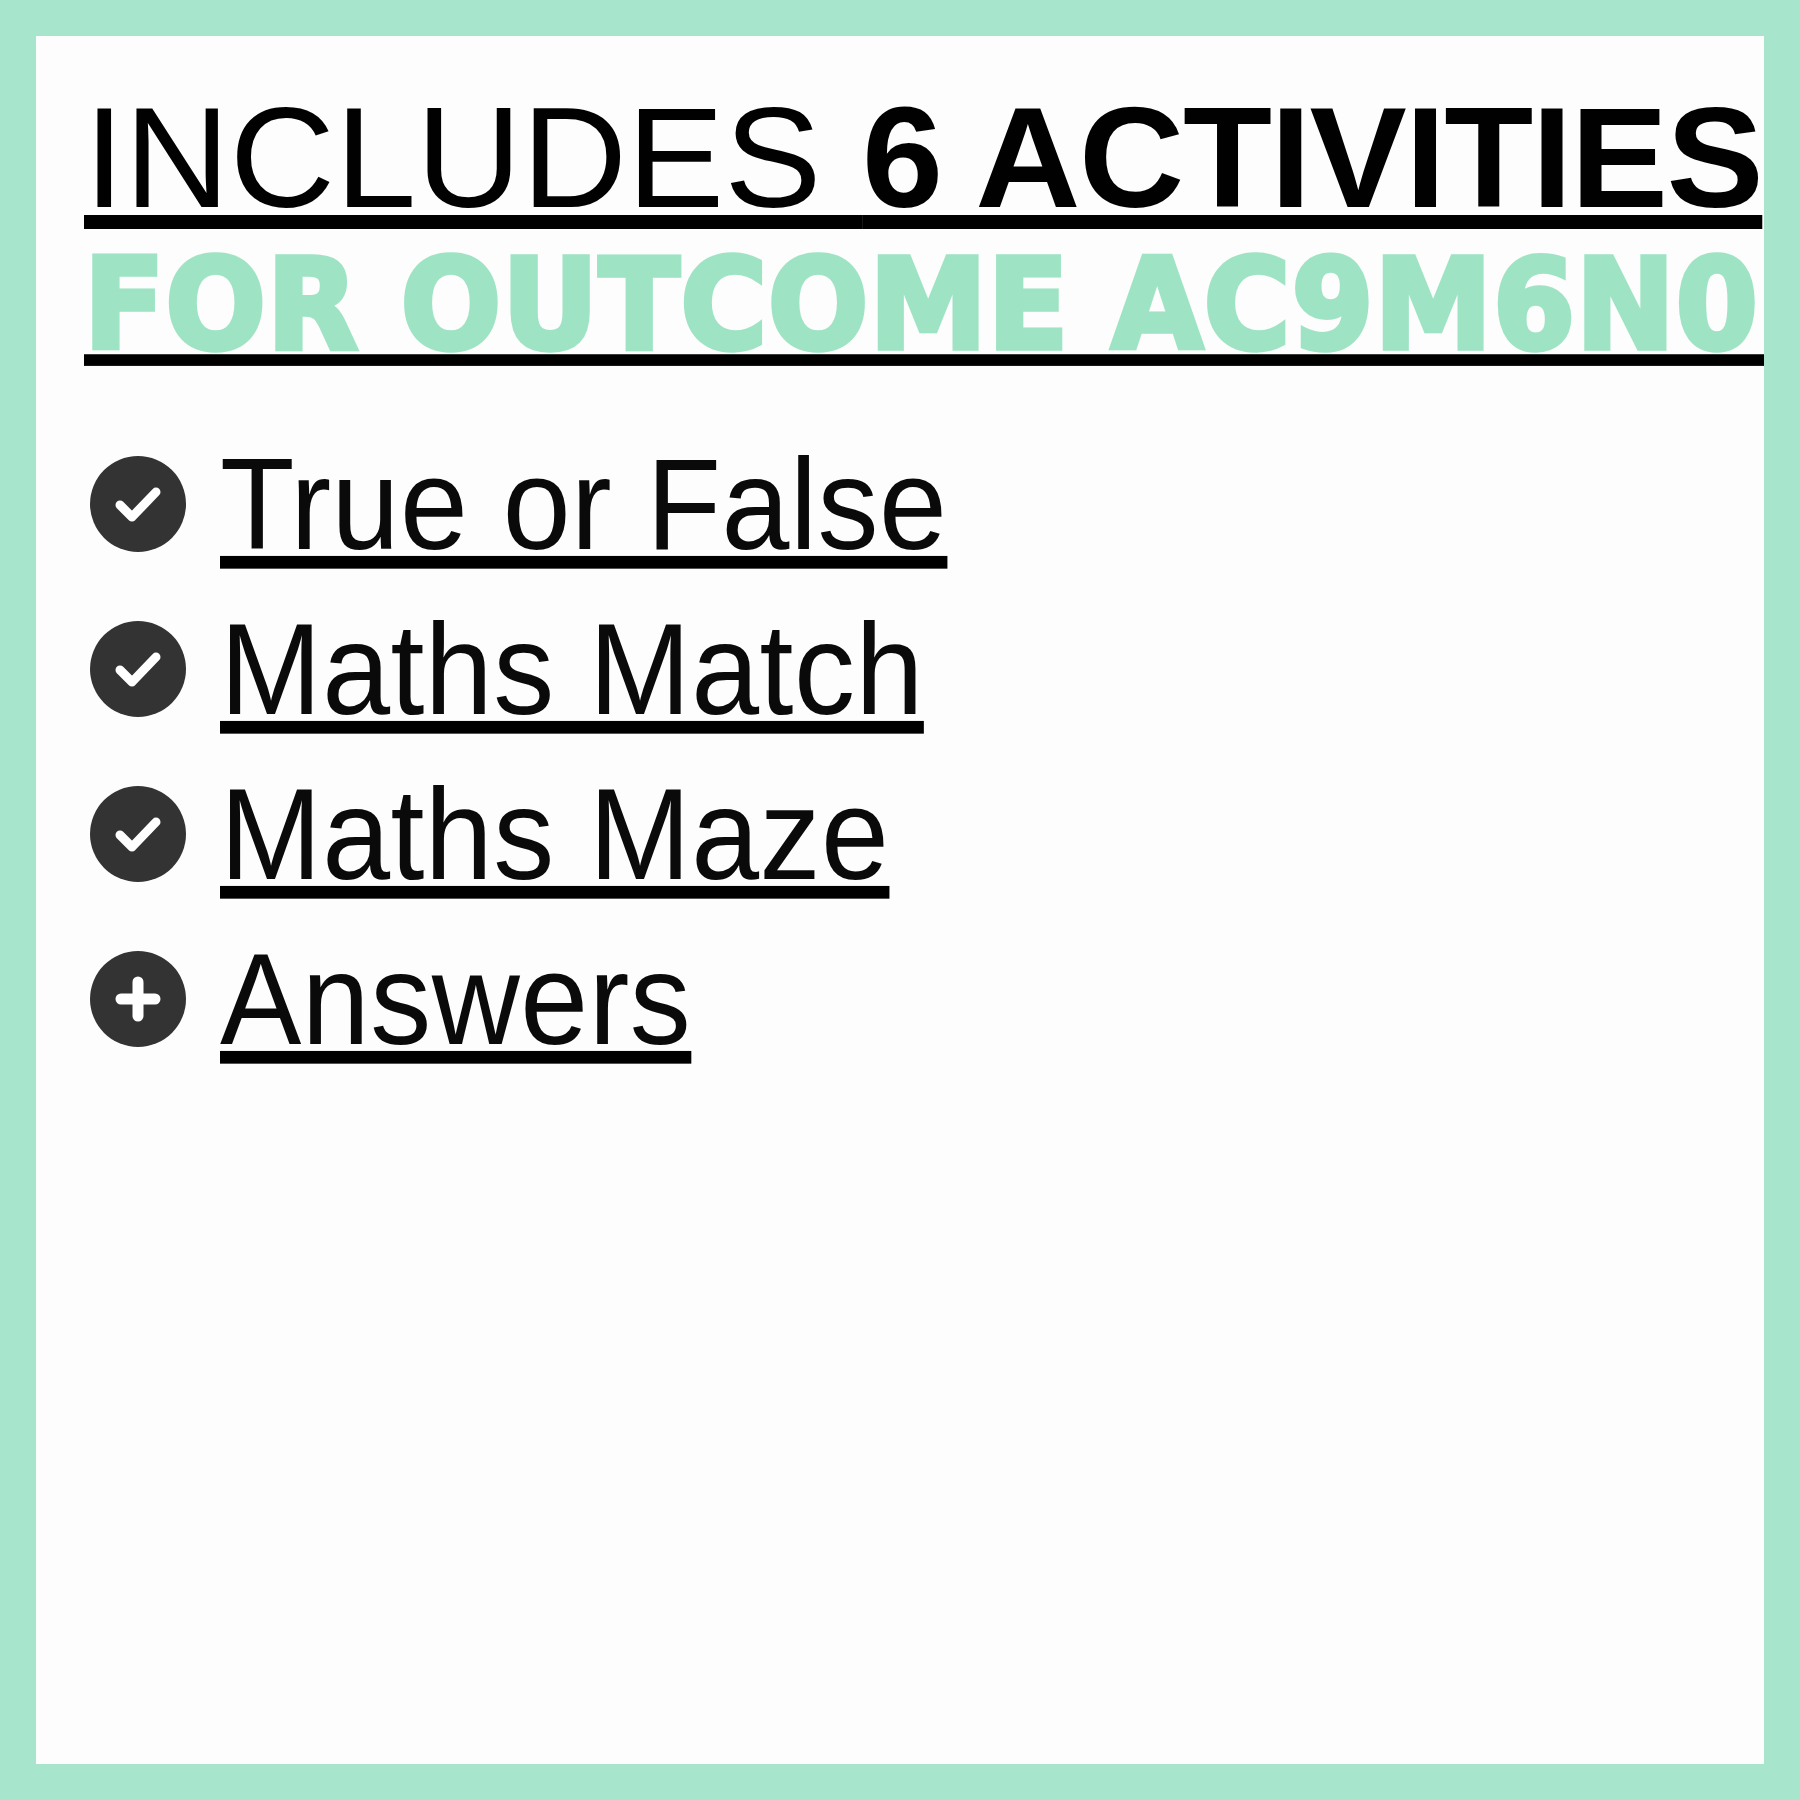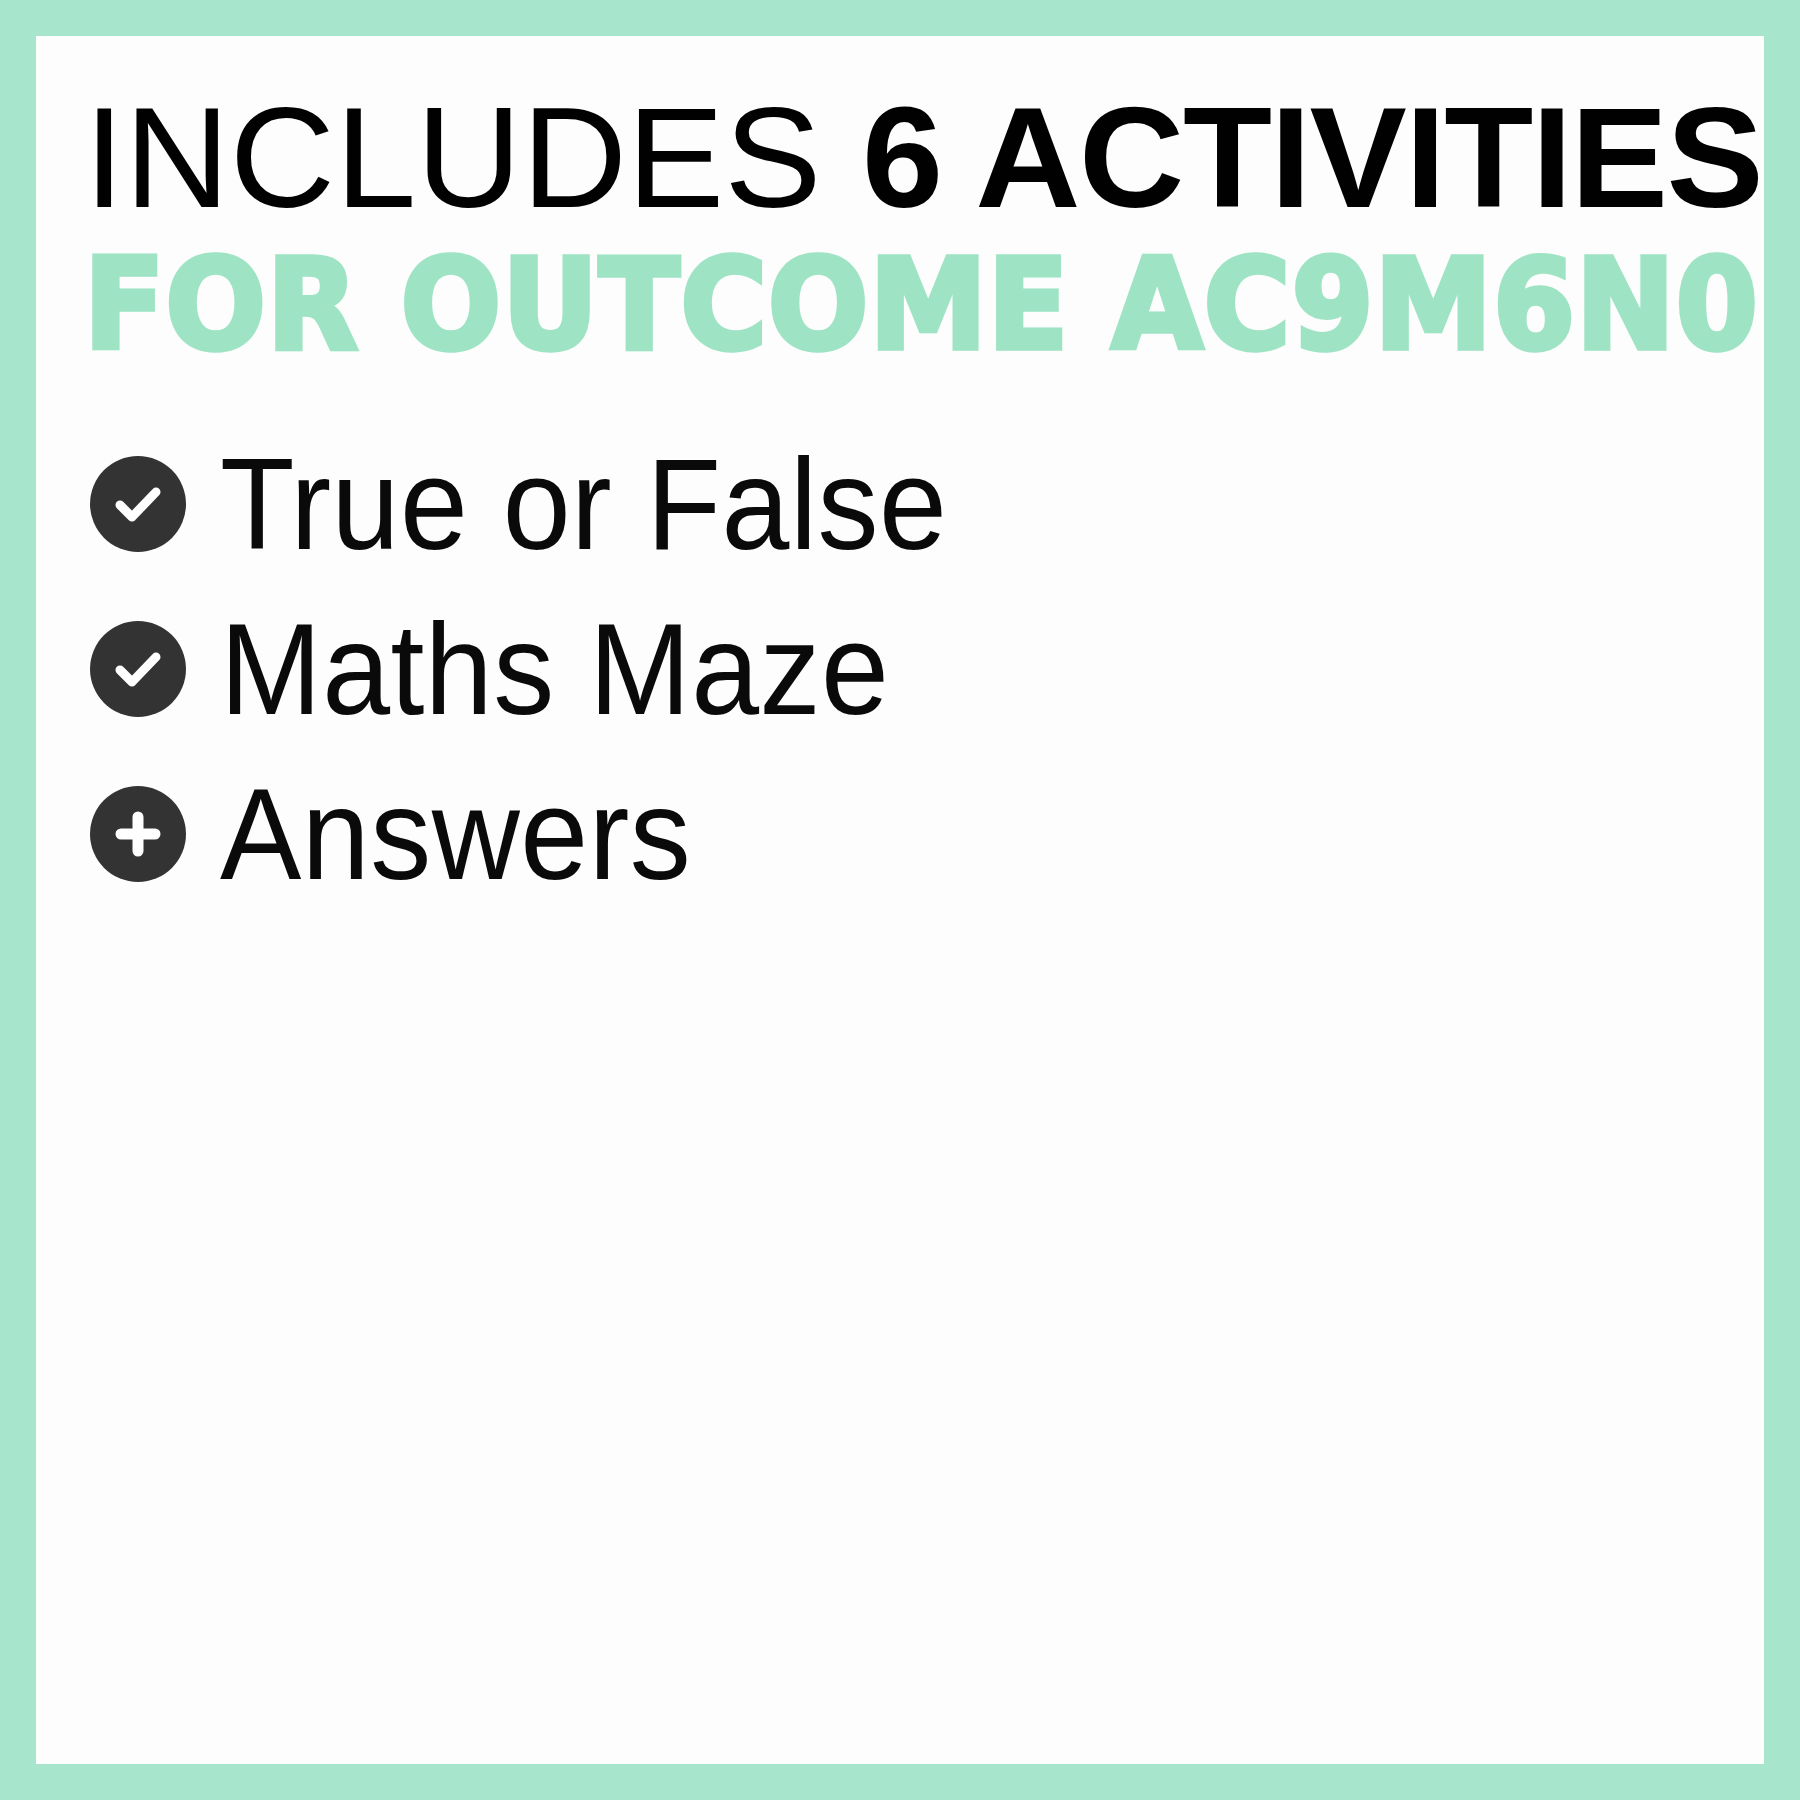--- a/index.html
+++ b/index.html
@@ -13,20 +13,21 @@
     font-family: "Liberation Sans", sans-serif;
     overflow: hidden;
   }
 
   .poster {
     position: absolute;
     inset: 0;
     background: #a7e6cd;
     box-sizing: border-box;
     padding: 36px 36px 36px 36px;
+    text-decoration: underline;
   }
 
   .card {
     width: 100%;
     height: 100%;
     background: #fcfdfc;
     box-sizing: border-box;
     padding: 52px 34px 30px 48px;
     position: relative;
     overflow: hidden;
@@ -131,20 +132,28 @@
 
       <li class="activity-row">
         <span class="badge">
           <svg width="58" height="58" viewBox="0 0 58 58" aria-hidden="true">
             <path d="M11 30 L23 42 L47 17" fill="none" stroke="#ffffff" stroke-width="9" stroke-linecap="round" stroke-linejoin="round"></path>
           </svg>
         </span>
         <span class="activity-label">True or False</span>
       </li>
 
+      <li class="activity-row">
+        <span class="badge">
+          <svg width="58" height="58" viewBox="0 0 58 58" aria-hidden="true">
+            <path d="M11 30 L23 42 L47 17" fill="none" stroke="#ffffff" stroke-width="9" stroke-linecap="round" stroke-linejoin="round"></path>
+          </svg>
+        </span>
+        <span class="activity-label">Maths Match</span>
+      </li>
 
 
       <li class="activity-row">
         <span class="badge">
           <svg width="58" height="58" viewBox="0 0 58 58" aria-hidden="true">
             <path d="M11 30 L23 42 L47 17" fill="none" stroke="#ffffff" stroke-width="9" stroke-linecap="round" stroke-linejoin="round"></path>
           </svg>
         </span>
         <span class="activity-label">Maths Maze</span>
       </li>

